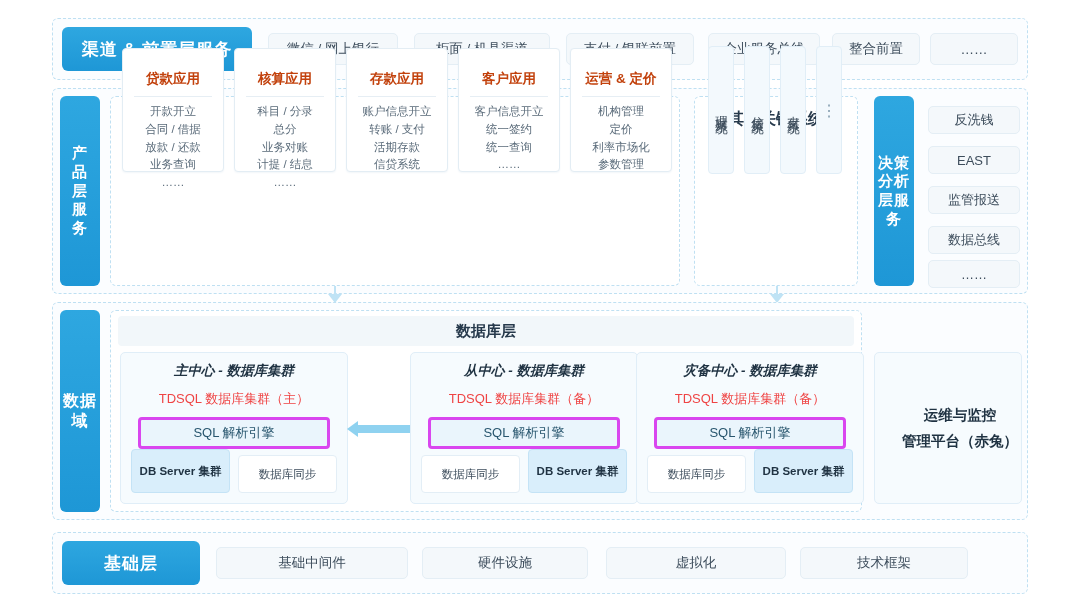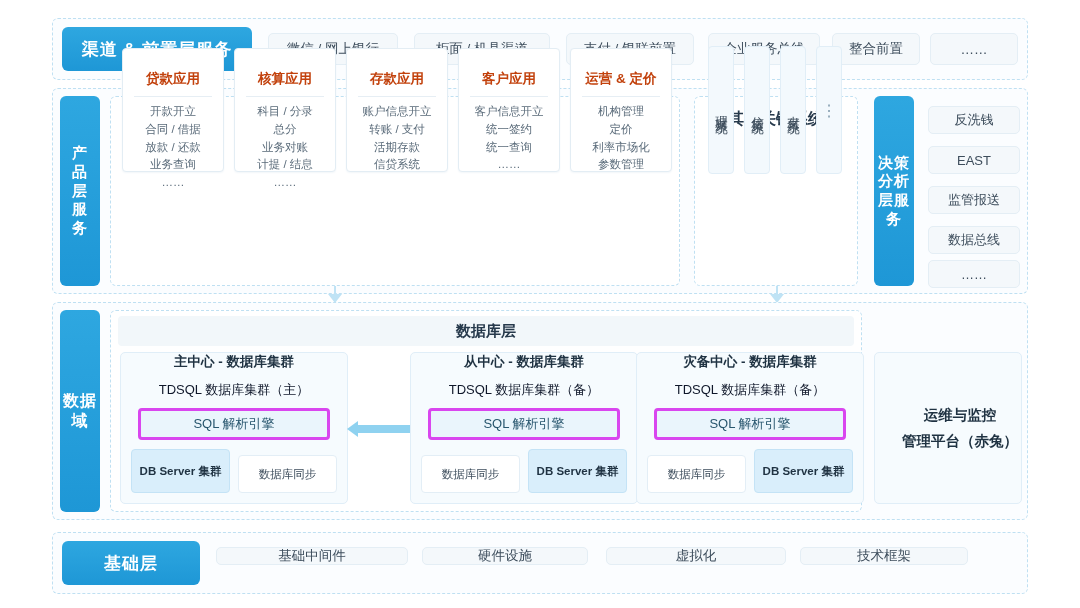--- a/index.html
+++ b/index.html
@@ -150,24 +150,24 @@
     background: #f2f7fa; border-radius: 4px;
     display: flex; align-items: center; justify-content: center;
     font-size: 15px; font-weight: bold; color: #26394b;
   }
   .center-card {
     position: absolute; top: 352px; width: 228px; height: 152px;
     box-sizing: border-box;
     background: #f6fbfe; border: 1px solid #e0eef8; border-radius: 5px;
   }
   .center-card .c-title {
-    text-align: center; font-size: 13.5px; font-weight: bold; color: #1f3242;
+    margin-top: 9px; text-align: center; font-size: 13.5px; font-weight: bold; color: #1f3242; font-style: italic;
   }
   .center-card .c-sub {
-    margin-top: 10px; text-align: center; font-size: 13px; color: #0f172a;
+    margin-top: 10px; text-align: center; font-size: 13px; color: #ef4444;
   }
   .sql-bar {
     margin: 9px auto 0 auto; width: 186px; height: 26px;
     background: #eaf5fc; border: 3px solid #d946ef; border-radius: 4px;
     display: flex; align-items: center; justify-content: center;
     font-size: 13px; color: #28566e;
   }
   .mini-row {
     position: absolute; bottom: 10px; left: 10px; right: 10px;
     display: flex; align-items: flex-end; gap: 8px;
@@ -195,21 +195,21 @@
     display: flex; flex-direction: column; align-items: center; justify-content: center;
     font-size: 14.5px; font-weight: bold; color: #1f3242; line-height: 1.8; padding-left: 24px;
   }
 
   
   #base-band { left: 52px; top: 532px; width: 976px; height: 62px; }
   #base-tab {
     position: absolute; left: 62px; top: 541px; width: 138px; height: 44px;
     font-size: 17px;
   }
-  .base-pill { position: absolute; top: 547px; height: 18px; }
+  .base-pill { position: absolute; top: 547px; height: 32px; }
 </style>
 </head>
 <body>
 
 <div class="page">
 
   <div class="band" id="channel-band"></div>
   <div class="blue-tab" id="channel-tab">渠道 &amp; 前置层服务</div>
 
   <div class="pill channel-pill" style="left:268px; width:130px;">

